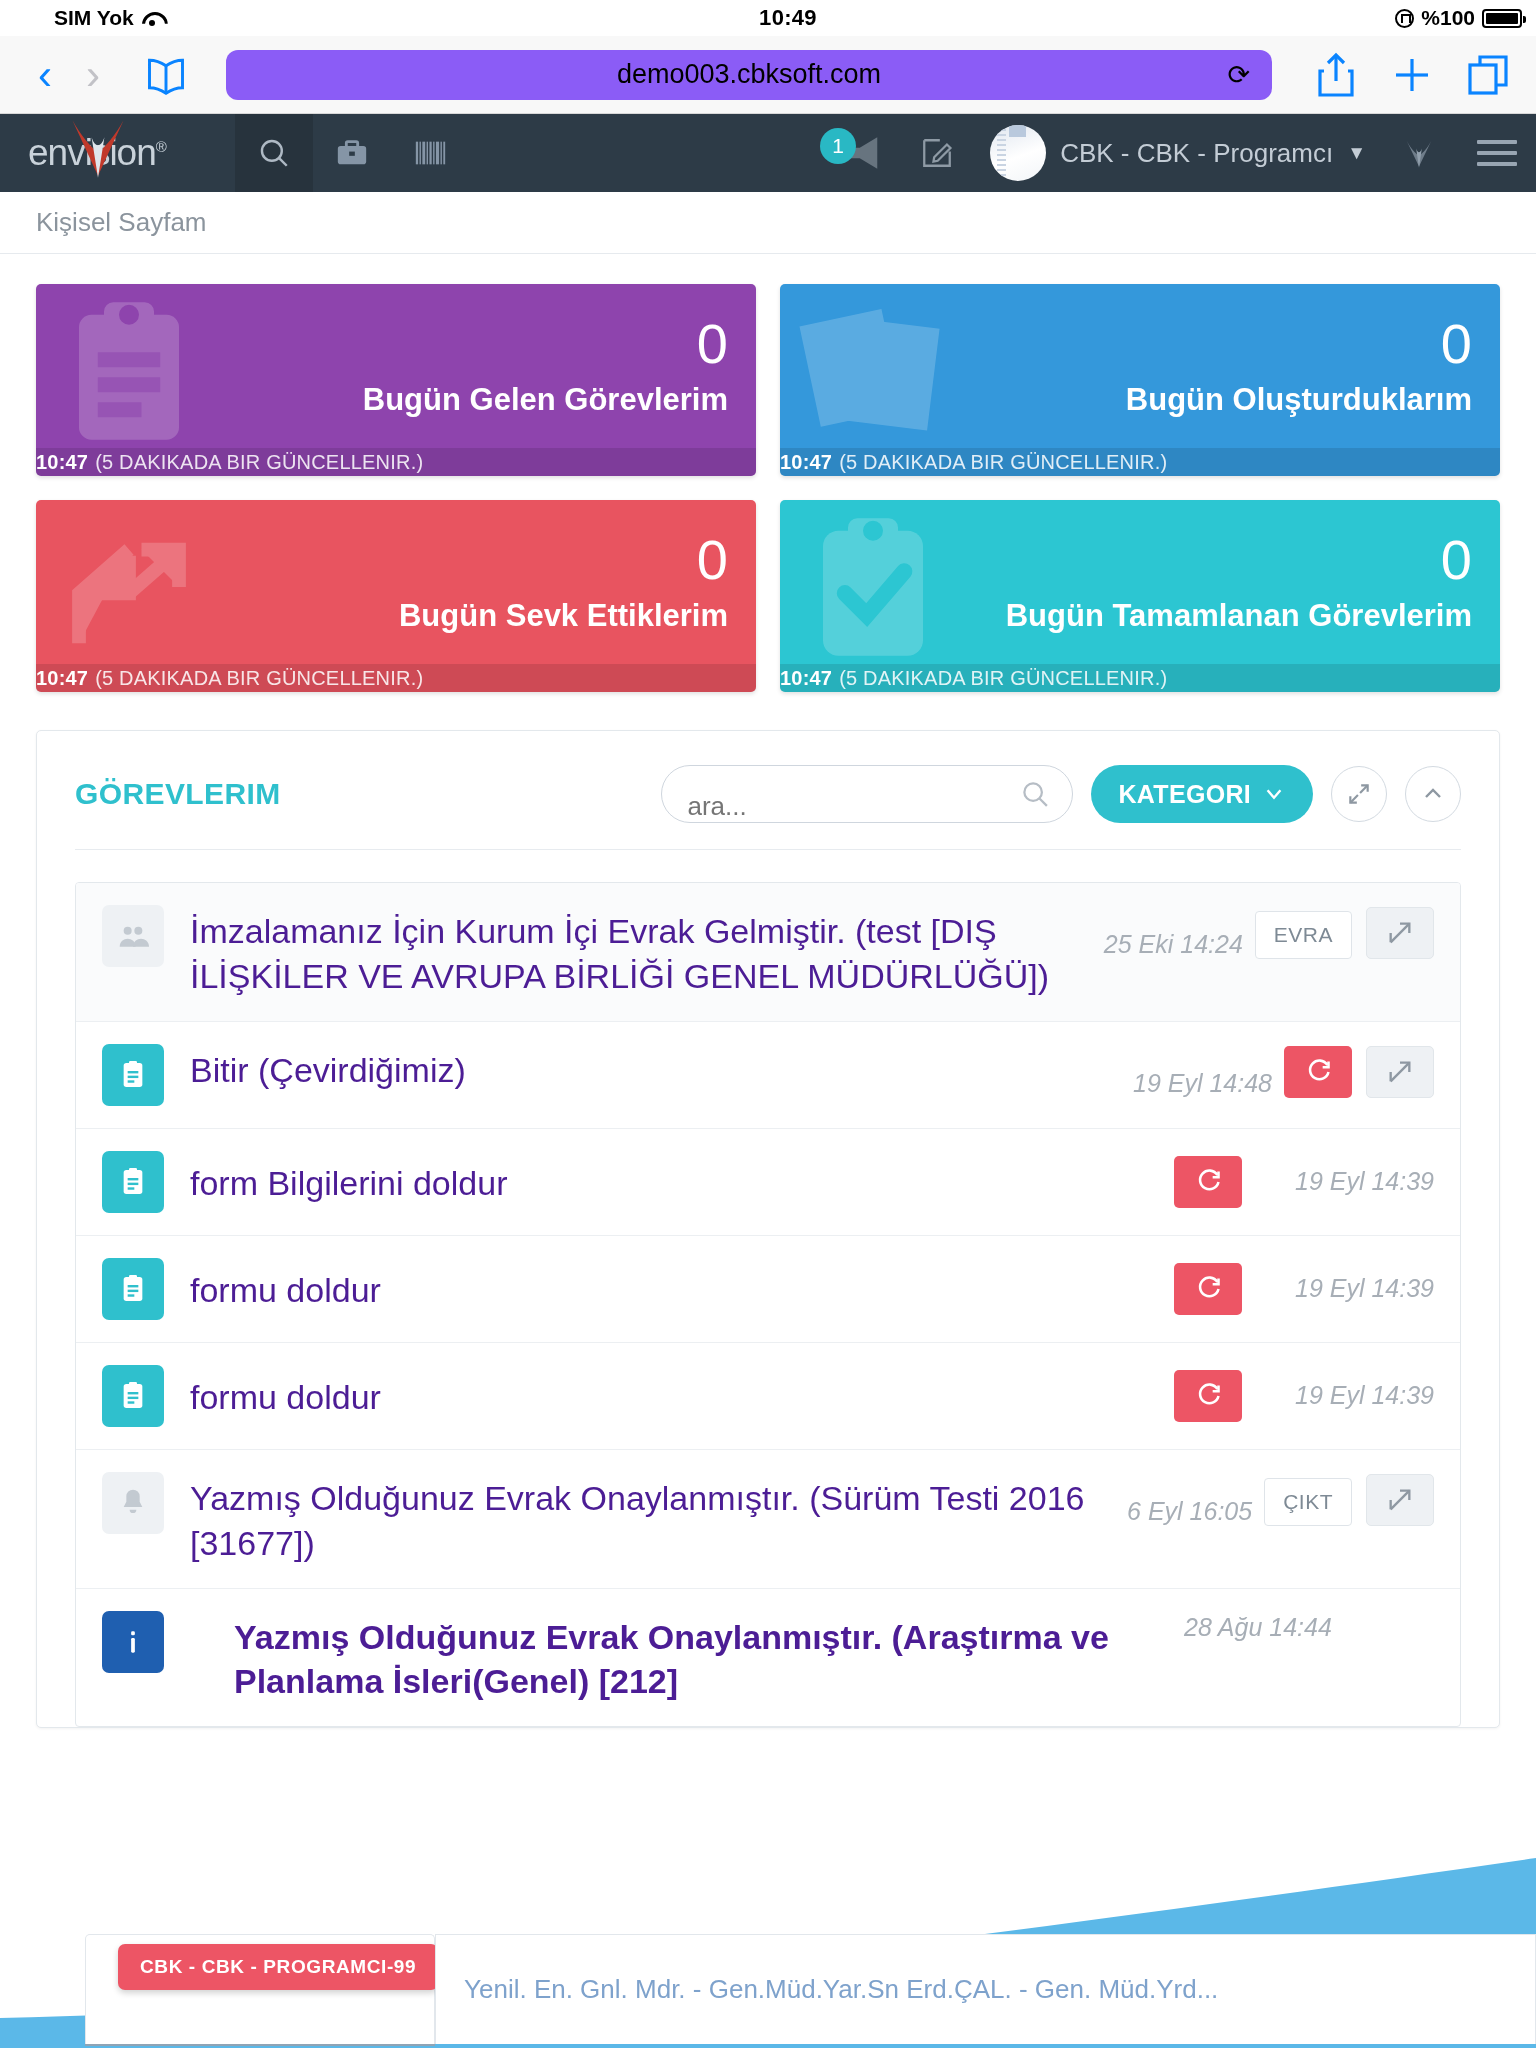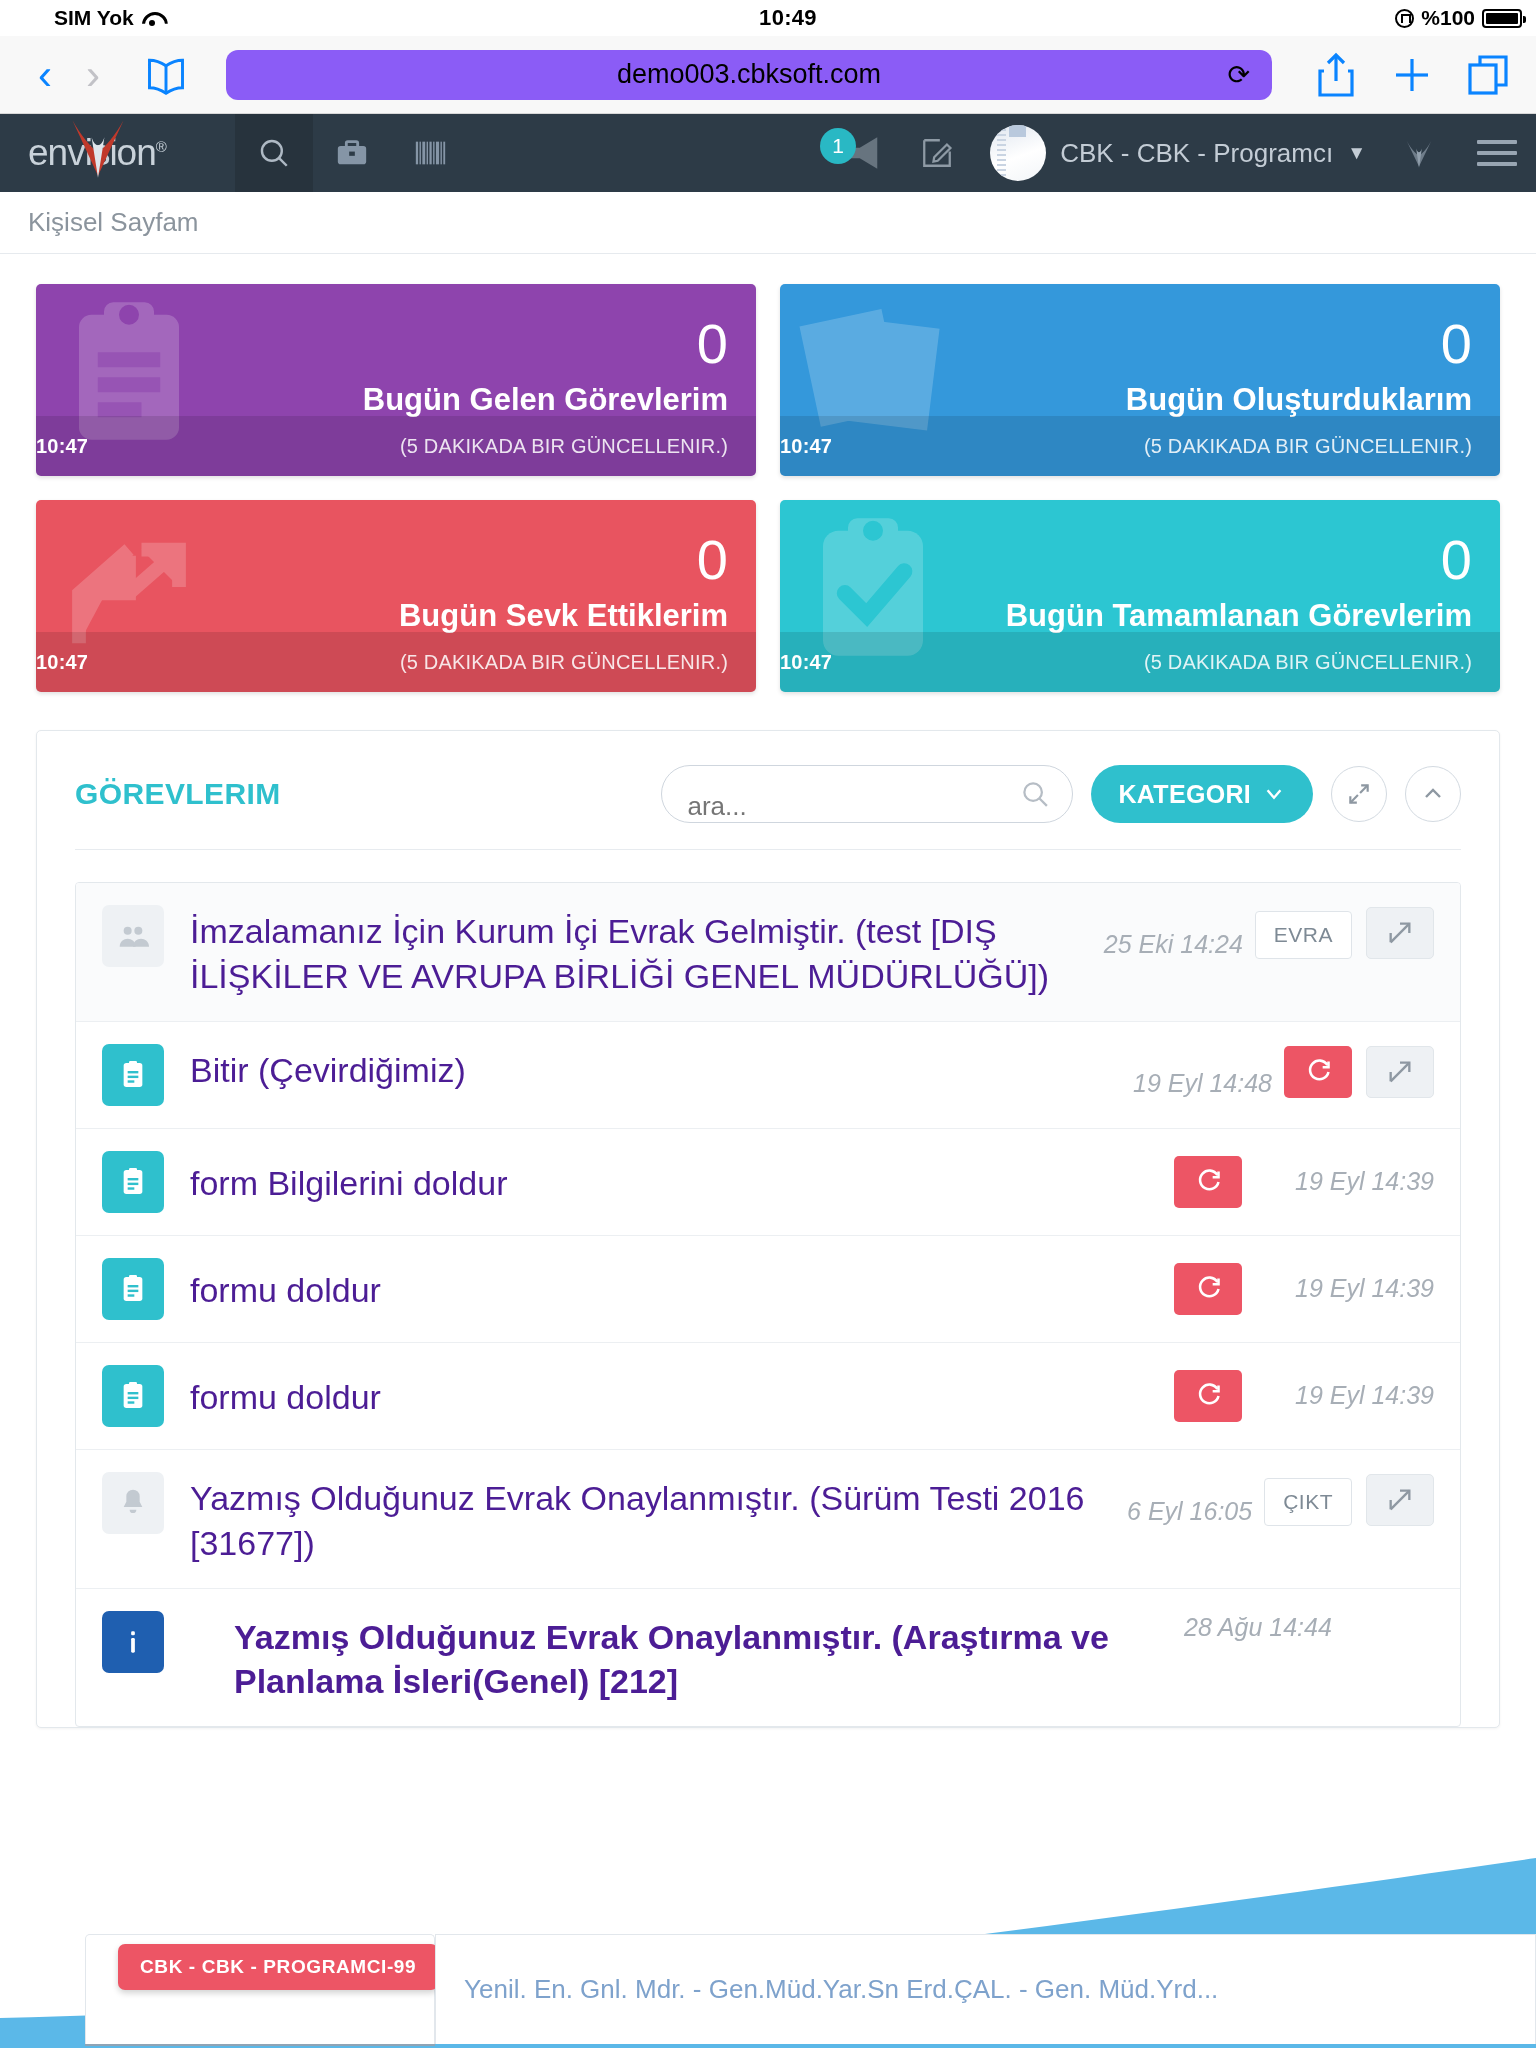--- a/index.html
+++ b/index.html
@@ -100,21 +100,21 @@
     background: #b9c9dd;
   }
   .username { font-size: 26px; color: #c3ccd5; white-space: nowrap; }
   .chev { font-size: 19px; color: #c3ccd5; }
   .vlogo { width: 50px; height: 48px; }
   .burger { display: flex; flex-direction: column; gap: 7px; width: 40px; }
   .burger i { height: 4px; background: #98a5b2; border-radius: 1px; display: block; }
 
   
   .crumbbar {
-    height: 62px; display: flex; align-items: center; padding: 0 28px;
+    height: 62px; display: flex; align-items: center; padding: 0 36px;
     background: #fff; border-bottom: 1px solid #e6eaee;
     font-size: 26px; color: #8b949d;
   }
 
   
   .tiles {
     display: grid; grid-template-columns: 1fr 1fr;
     gap: 24px; padding: 30px 36px 0 36px;
   }
   .tile {
@@ -123,23 +123,23 @@
   }
   .tile .bgico { position: absolute; left: 18px; top: 12px; opacity: .19; }
   .tile .bgico svg { width: 150px; height: 150px; fill: #fff; }
   .tile .num {
     position: absolute; right: 28px; top: 32px; font-size: 56px; font-weight: 300; line-height: 1;
   }
   .tile .ttl {
     position: absolute; right: 28px; top: 98px; font-size: 31px; font-weight: 700;
   }
   .tile .foot {
-    position: absolute; left: 0; right: 0; bottom: 0; height: 60px;
+    position: absolute; left: 0; right: 0; bottom: 0; height: 28px;
     background: rgba(0,0,0,.11); display: flex; align-items: center;
-    justify-content: space-between; padding-right: 28px;
+    justify-content: flex-start; padding-right: 28px;
     font-size: 20px; letter-spacing: .2px;
   }
   .tile .foot b { font-weight: bold; margin-right: 7px; }
   .tile .foot span { opacity: .86; }
 
   
   .panel {
     margin: 38px 36px 0 36px; background: #fff;
     border: 1px solid #e3e8ec; border-radius: 5px;
     box-shadow: 0 1px 3px rgba(0,0,0,.05);

